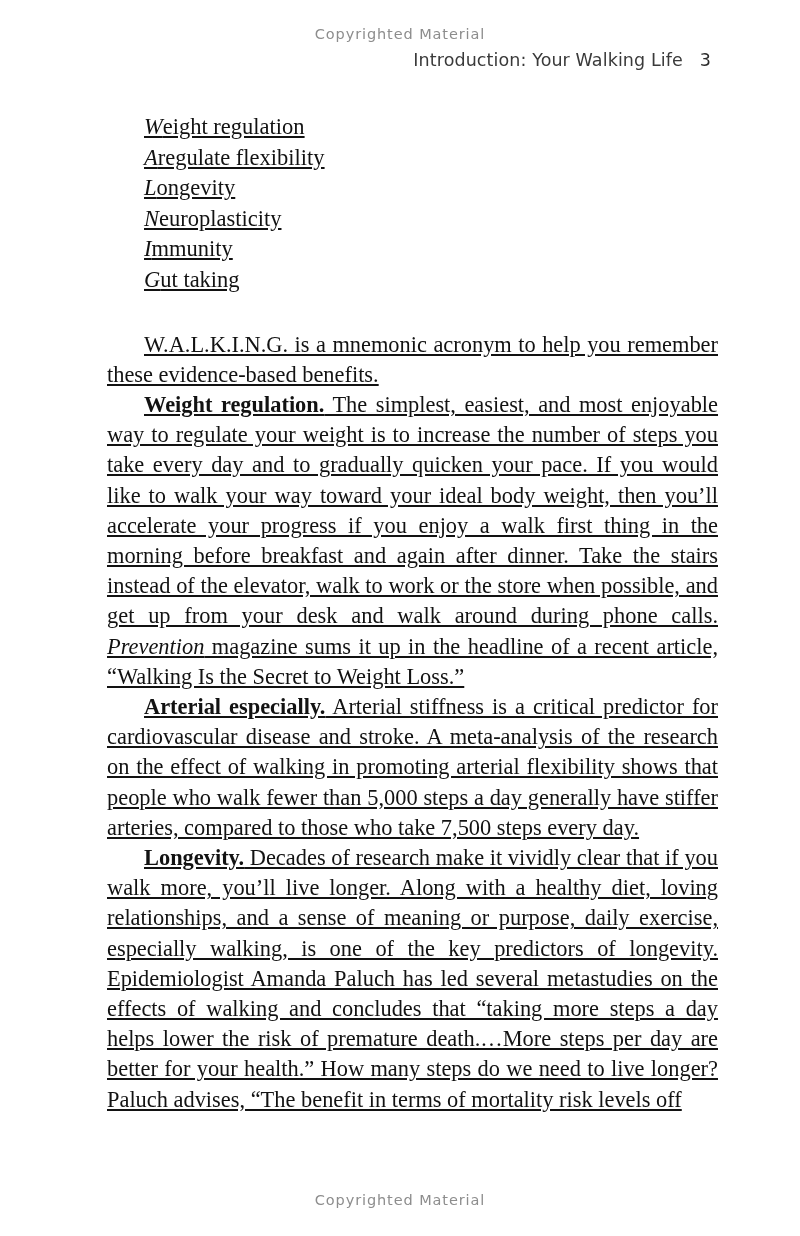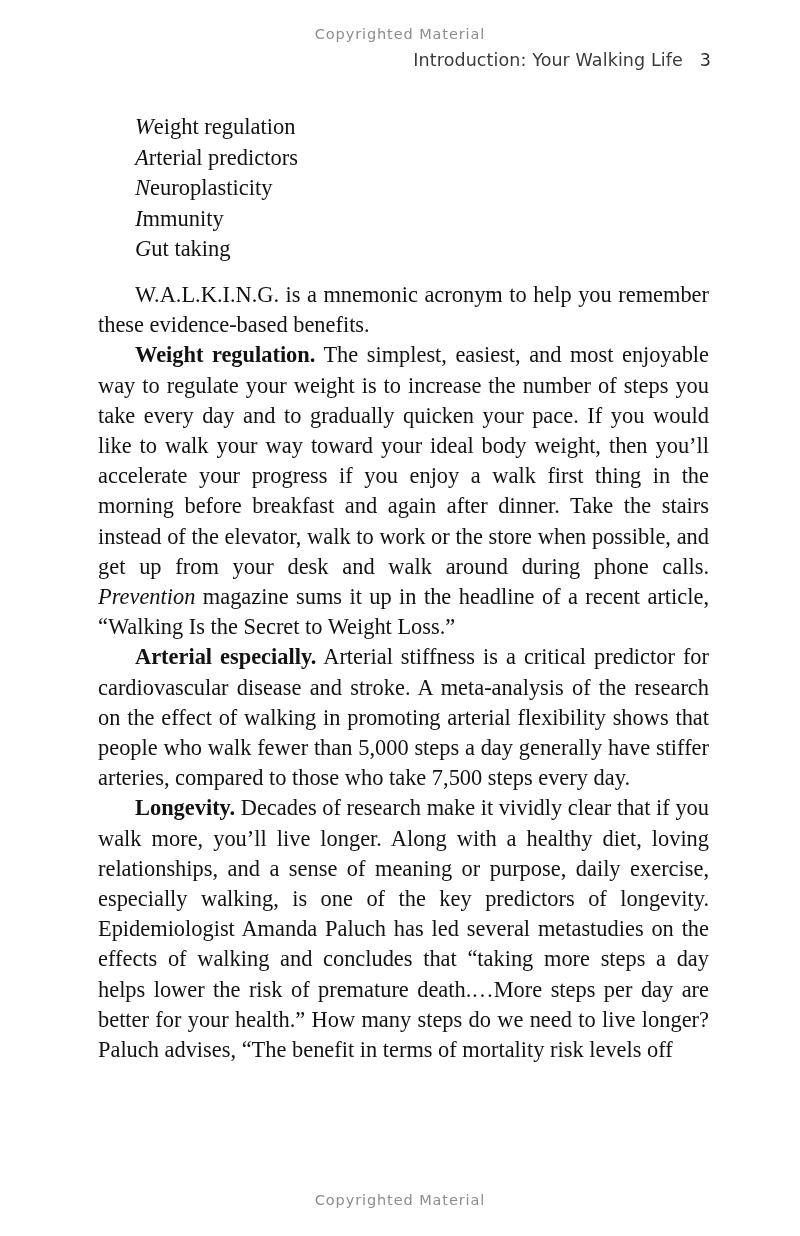--- a/index.html
+++ b/index.html
@@ -54,22 +54,23 @@
   .running-head .rh-folio {
     display: inline-block;
     margin-left: 17px;
     color: #2b2b2b;
   }
 
   
   .textblock {
     position: absolute;
     top: 112px;
-    left: 98px;
+    left: 107px;
     width: 611px;
+    text-decoration: underline;
   }
 
   
   .acronym-list {
     margin: 0 0 0 0;
     padding: 0;
     list-style: none;
   }
   .acronym-list li {
     font-size: 22.5px;
@@ -84,21 +85,21 @@
   
   .para {
     font-size: 22.4px;
     line-height: 30.2px;
     text-align: justify;
     text-justify: inter-word;
     margin: 0;
     text-indent: 37px;
     hyphens: manual;
   }
-  .para.first-after-list { margin-top: 15px; }
+  .para.first-after-list { margin-top: 34px; }
   .para b { font-weight: bold; }
   .para i { font-style: italic; }
 
   
   .para.clipped { }
 </style>
 </head>
 <body>
 
 <div class="page">
@@ -106,21 +107,22 @@
   <div class="watermark watermark-top">Copyrighted Material</div>
 
   <div class="running-head">
     <span class="rh-title">Introduction: Your Walking Life</span><span class="rh-folio">3</span>
   </div>
 
   <div class="textblock">
 
     <ul class="acronym-list">
       <li><span class="initial">W</span><span>eight regulation</span></li>
-      <li><span class="initial">A</span><span>rterial predictors</span></li>
+      <li><span class="initial">A</span><span>regulate flexibility</span></li>
+      <li><span class="initial">L</span><span>ongevity</span></li>
       <li><span class="initial">N</span><span>europlasticity</span></li>
       <li><span class="initial">I</span><span>mmunity</span></li>
       <li><span class="initial">G</span><span>ut taking</span></li>
     </ul>
 
     <p class="para first-after-list">W.A.L.K.I.N.G. is a mnemonic acronym to help you remember these evidence-based benefits.</p>
 
     <p class="para"><b>Weight regulation.</b><span> The simplest, easiest, and most enjoyable way to regulate your weight is to increase the number of steps you take every day and to gradually quicken your pace. If you would like to walk your way toward your ideal body weight, then you’ll accelerate your progress if you enjoy a walk first thing in the morning before breakfast and again after dinner. Take the stairs instead of the elevator, walk to work or the store when possible, and get up from your desk and walk around during phone calls. </span><i>Prevention</i><span> magazine sums it up in the headline of a recent article, “Walking Is the Secret to Weight Loss.”</span></p>
 
     <p class="para"><b>Arterial especially.</b><span> Arterial stiffness is a critical predictor for cardiovascular disease and stroke. A meta-analysis of the research on the effect of walking in promoting arterial flexibility shows that people who walk fewer than 5,000 steps a day generally have stiffer arteries, compared to those who take 7,500 steps every day.</span></p>

